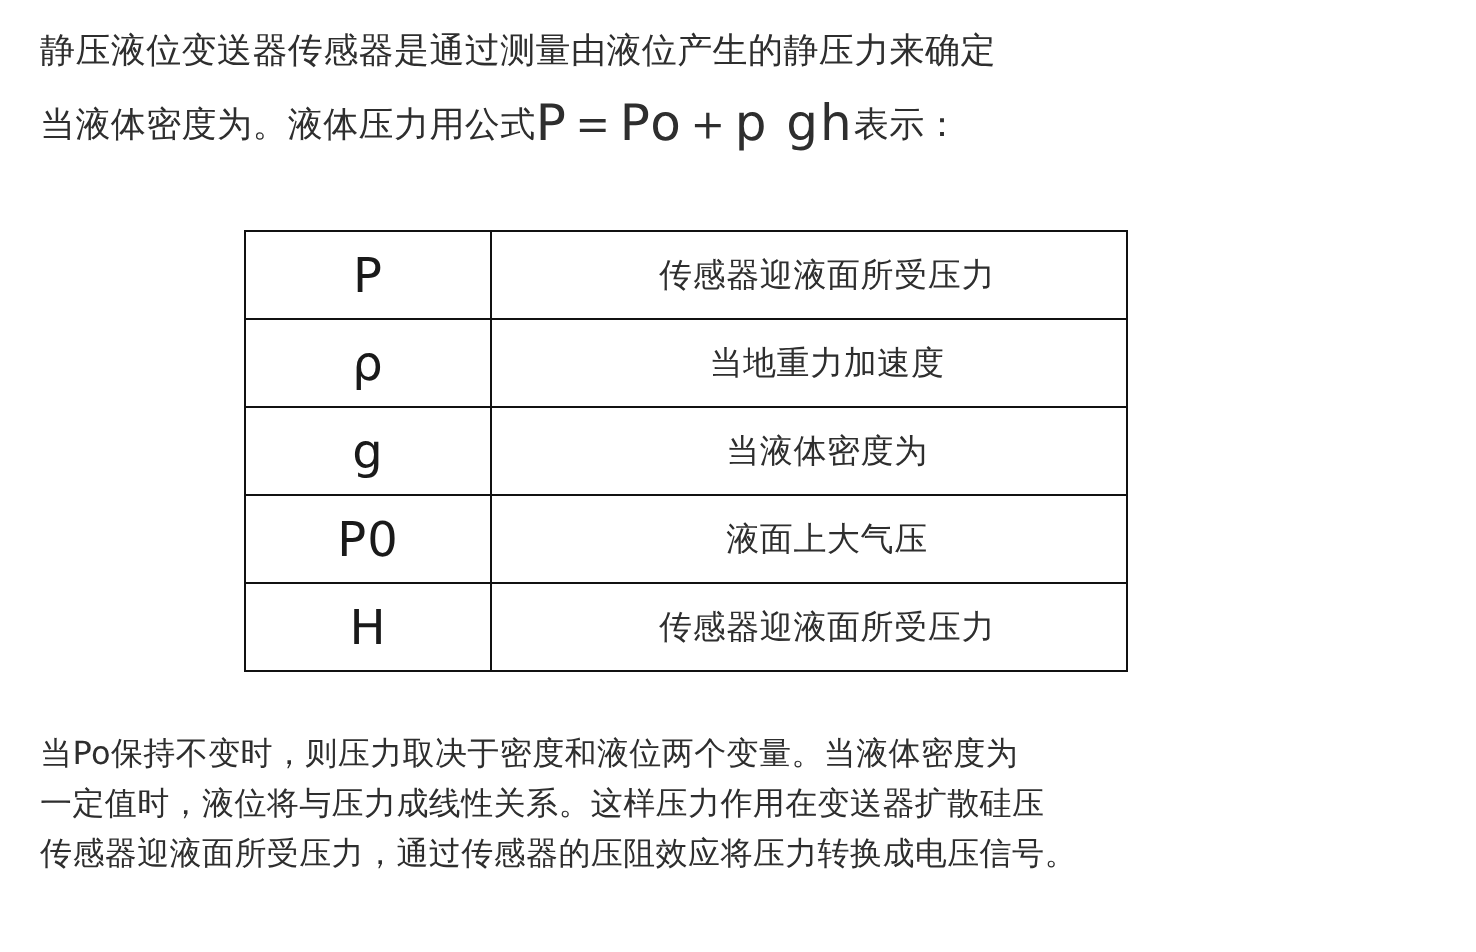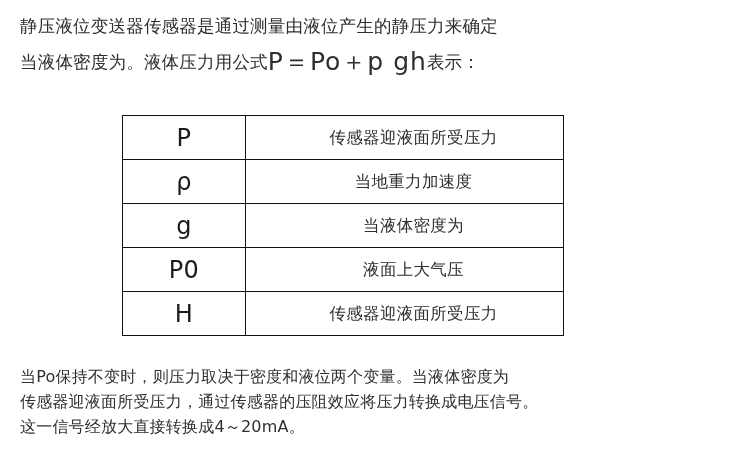--- a/index.html
+++ b/index.html
@@ -120,17 +120,17 @@
         <tr>
           <td class="sym">H</td>
           <td class="desc">传感器迎液面所受压力</td>
         </tr>
       </tbody>
     </table>
   </div>
 
   <div class="closing">
     <div>当Po保持不变时，则压力取决于密度和液位两个变量。当液体密度为</div>
+    <div>一定值时，液位将与压力成线性关系。这样压力作用在变送器扩散硅压</div>
     <div>传感器迎液面所受压力，通过传感器的压阻效应将压力转换成电压信号。</div>
-    <div>这一信号经放大直接转换成4～20mA。</div>
   </div>
 
 </div>
 
 </body></html>

